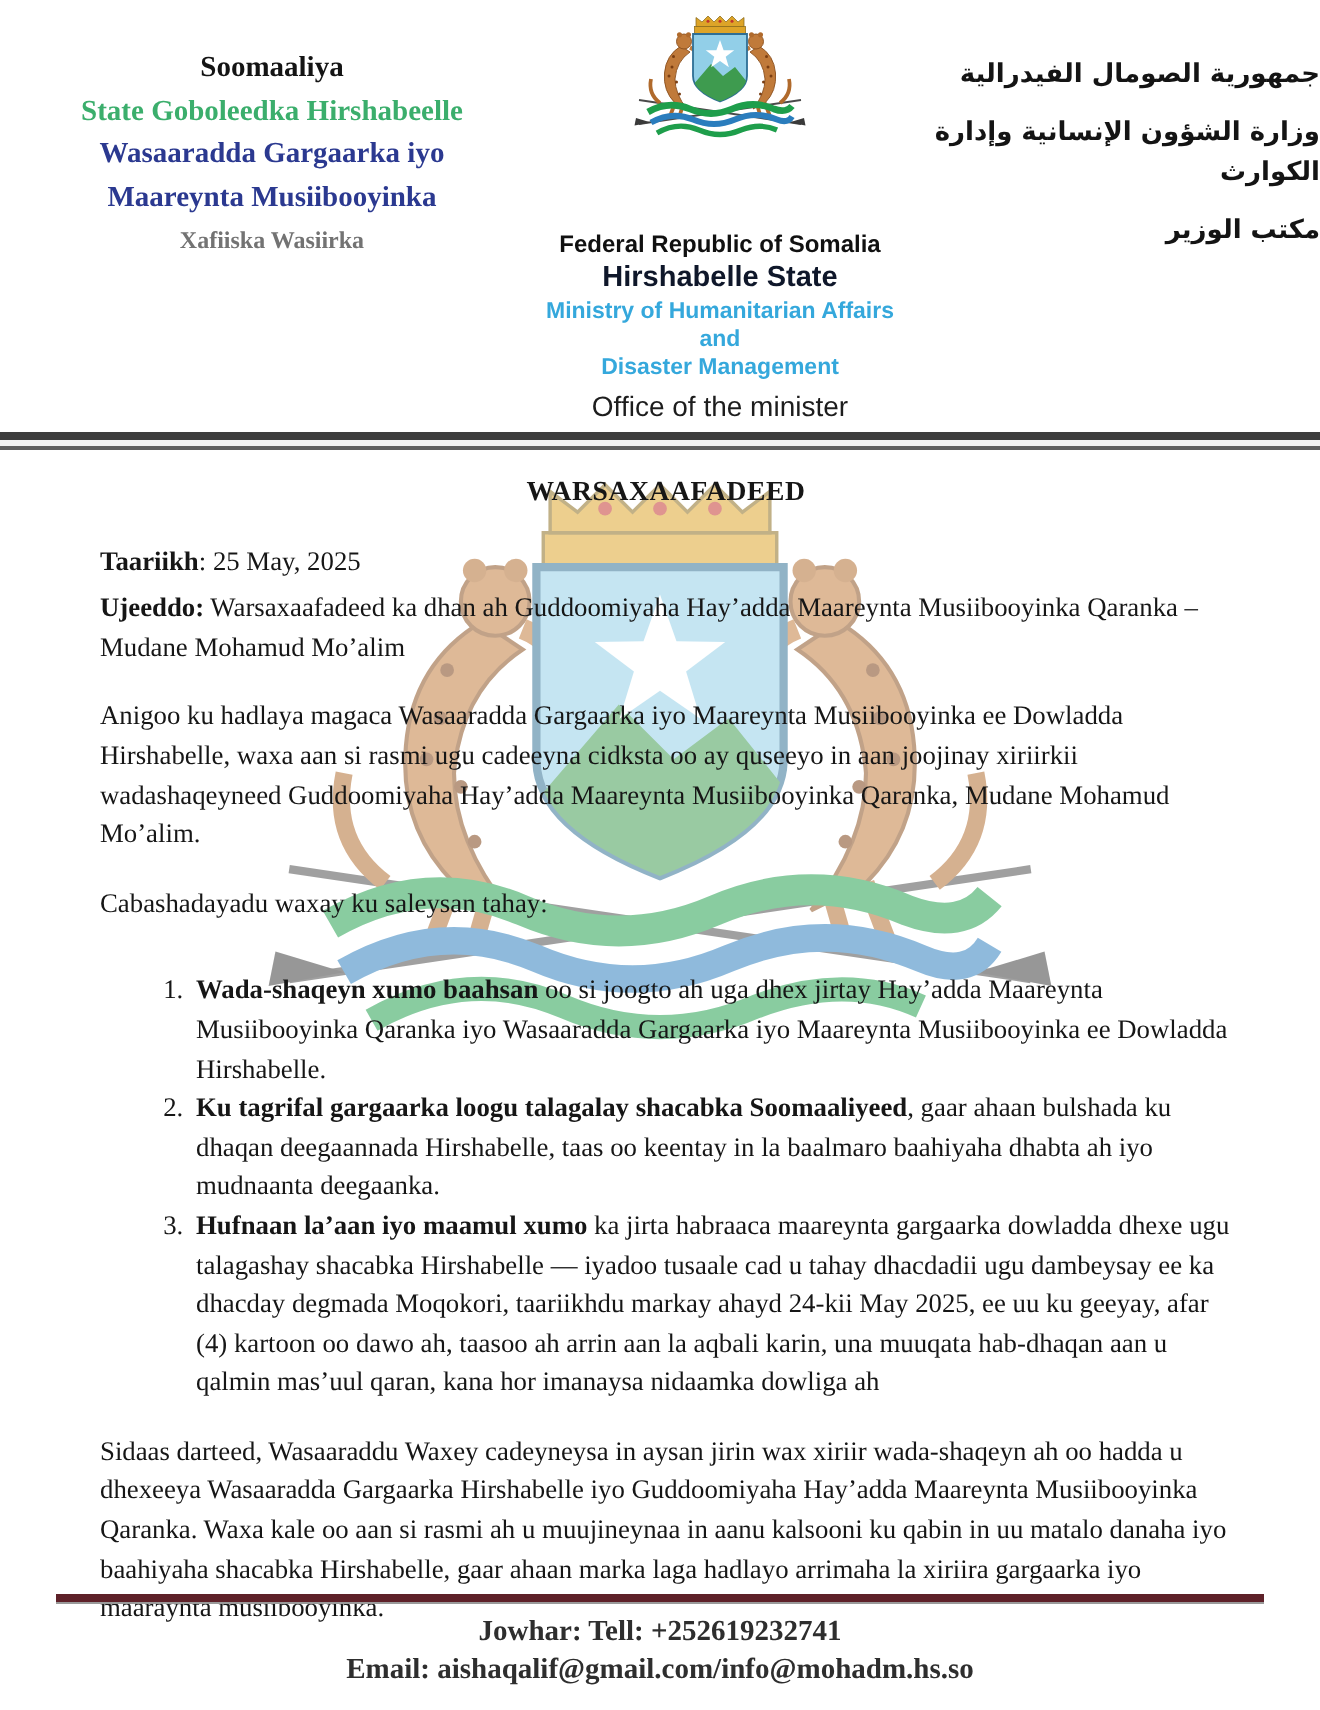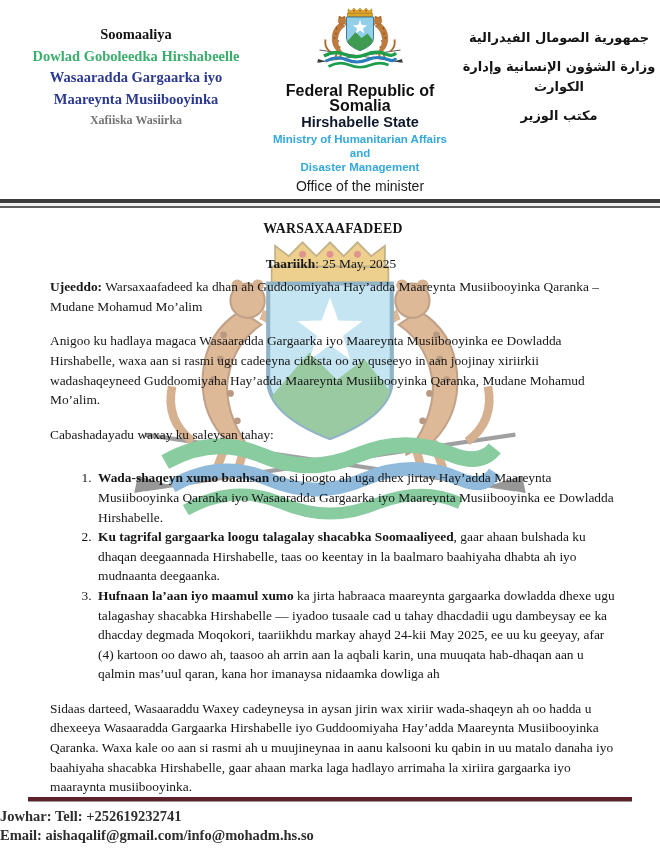--- a/index.html
+++ b/index.html
@@ -22,29 +22,29 @@
     font-family: "Liberation Serif", serif;
     font-weight: bold; font-size: 14.5px; line-height: 21.5px;
   }
   .hl.black { color: #141414; }
   .hl.green { color: #3BAE6C; }
   .hl.navy  { color: #2B3990; }
   .hl.sans  { font-family: Liberation Serif, serif; font-size: 12px; color: #737373; }
 
   .h-center { width: 176px; text-align: center; }
   .h-center svg { display: block; margin: 0 auto; }
-  .hc-country { font-family: "Liberation Sans", sans-serif; font-weight: bold; font-size: 16px; line-height: 15px; color: #101010; }
+  .hc-country { font-family: "Liberation Sans", sans-serif; font-weight: bold; font-size: 12px; line-height: 15px; color: #101010; margin-top: 32px; }
   .hc-state   { font-family: "Liberation Sans", sans-serif; font-weight: bold; font-size: 14.5px; line-height: 19px; color: #0f172a; }
   .hc-ministry{ font-family: "Liberation Sans", sans-serif; font-weight: bold; font-size: 11.5px; line-height: 14px; color: #35A8DC; }
   .hc-office  { font-family: "Liberation Sans", sans-serif; font-size: 14px; line-height: 18px; color: #1d1d1d; margin-top: 3px; }
 
   .h-right { flex: 1; direction: rtl; text-align: center; padding-top: 20px; padding-left: 10px; }
   .h-right .ar {
     font-family: "DejaVu Sans", sans-serif;
-    font-weight: bold; font-size: 13px; line-height: 20px; color: #141414;
+    font-weight: bold; font-size: 13px; line-height: 20px; color: #141414; text-align: right;
   }
   .h-right .ar.green { color: #3BAE6C; }
   .h-right .gap { height: 9px; }
 
   
   .rule-double {
     position: relative; z-index: 2;
     margin-top: 4px; height: 9px;
     border-top: 4px solid #3d3d3d;
     border-bottom: 2px solid #5f5f5f;
@@ -61,50 +61,50 @@
   }
   .watermark svg { width: 100%; height: 100%; }
 
   
   .content {
     position: relative; z-index: 1;
     padding: 0 44px 0 50px;
     font-size: 13.4px; line-height: 19.6px;
   }
   .doc-title { text-align: center; font-weight: bold; font-size: 13.8px; margin-top: 11px; letter-spacing: 0.3px; }
-  .date-line { text-align: center; margin-top: 15px; padding-right: 4px; }
+  .date-line { text-align: left; margin-top: 15px; padding-right: 4px; }
   .subject   { margin-top: 4px; }
   .para      { margin-top: 15px; }
   b.lead     { font-weight: bold; }
   ol.claims  { margin-top: 24px; padding-left: 45px; }
   ol.claims li { padding-left: 3px; }
 
   
   .footer { position: absolute; left: 0; right: 0; bottom: 0; z-index: 2; background: transparent; }
   .footer-rule {
     margin: 0 28px; height: 2px;
     border-top: 4px solid #5E2129;
     border-bottom: 1px solid #9a9a9a;
   }
   .footer-text {
-    text-align: left; padding: 5px 0 10px;
+    text-align: center; padding: 5px 0 10px;
     font-family: "Liberation Serif", serif;
     font-weight: 600; font-size: 14.5px; line-height: 19px; color: #2e2e2e;
   }
 </style>
 </head>
 <body>
 
 <div class="page">
 
   <div class="letterhead">
 
     <div class="h-left">
       <div class="hl black">Soomaaliya</div>
-      <div class="hl green">Dowlad Goboleedka Hirshabeelle</div>
+      <div class="hl green">State Goboleedka Hirshabeelle</div>
       <div class="hl navy">Wasaaradda Gargaarka iyo</div>
       <div class="hl navy">Maareynta Musiibooyinka</div>
       <div class="hl sans">Xafiiska Wasiirka</div>
     </div>
 
     <div class="h-center">
       <svg viewBox="0 0 120 100" width="90" height="75" aria-hidden="true">
         <defs>
           <clipPath id="sc">
               <path d="M42,12 H78 V40 Q78,50 60,57 Q42,50 42,40 Z"></path>

